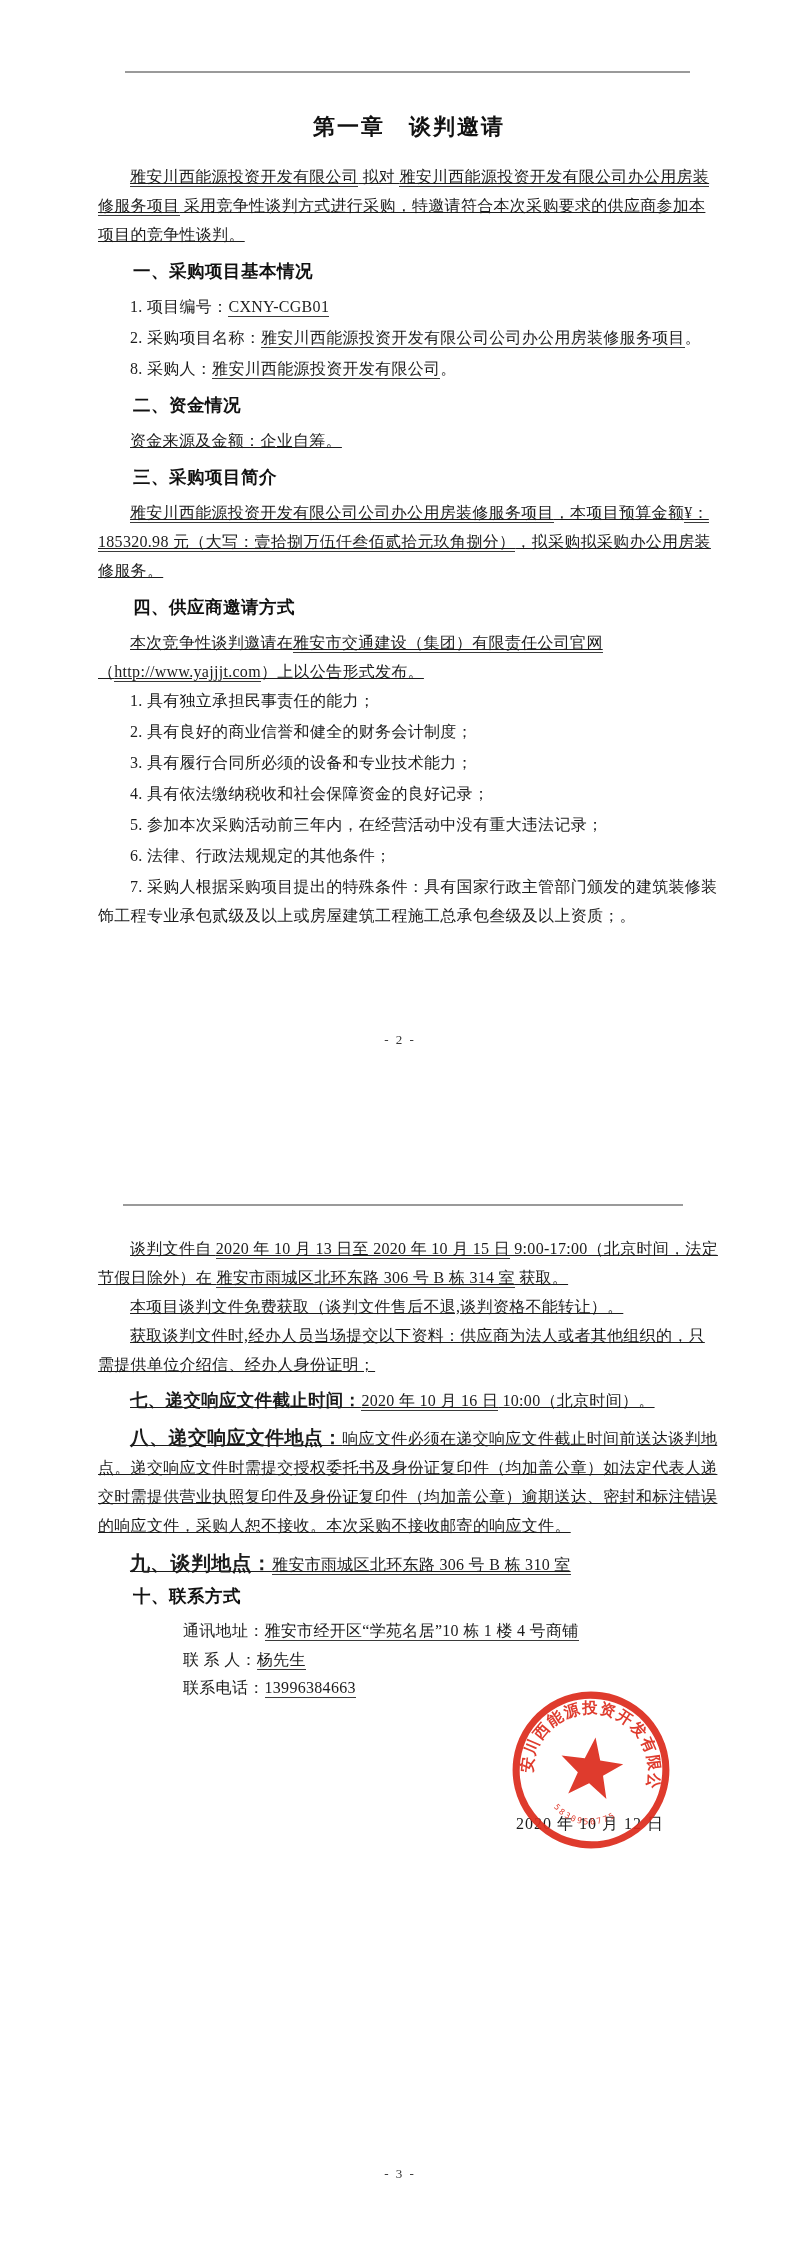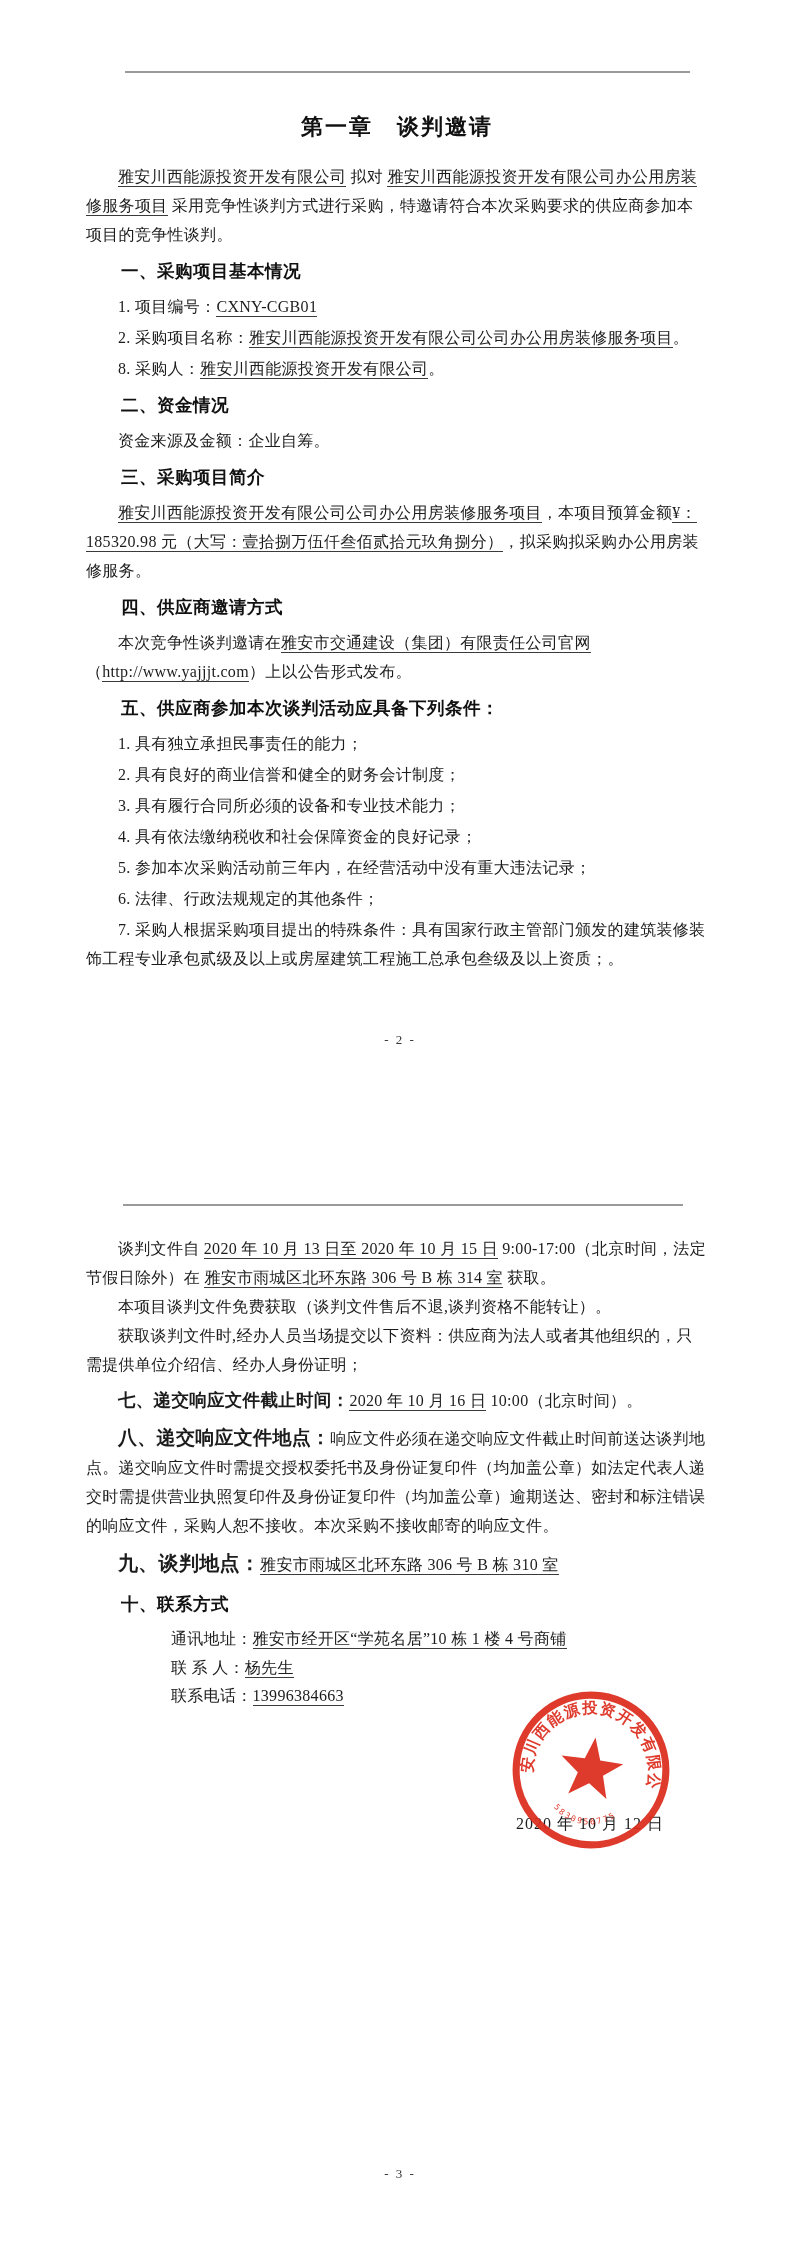--- a/index.html
+++ b/index.html
@@ -9,29 +9,29 @@
     margin:0 auto;
     background:#ffffff;
     font-family:"Liberation Serif","DejaVu Serif",serif;
     color:#1c1c1c;
     overflow:hidden;
   }
   .rule{position:absolute;height:2px;background:#9a9a9a;}
   #rule1{top:71px;left:125px;width:565px;}
   #rule2{top:1204px;left:123px;width:560px;}
 
-  .content{position:absolute;left:86px;width:622px;font-size:16px;line-height:29px;letter-spacing:.3px;}
+  .content{position:absolute;left:98px;width:622px;font-size:16px;line-height:29px;letter-spacing:.3px;}
   #page1-content{top:96px;}
   #page2-content{top:1234px;}
 
   .doc-title{
     text-align:center;font-size:22px;font-weight:bold;
     letter-spacing:2px;line-height:34px;margin:14px 0 18px 0;color:#111;
   }
-  .para{text-indent:2em;margin:0;}
+  .para{text-indent:2em;margin:0;text-decoration:underline;}
   .numbered{ text-indent:2em;margin:0 0 2px 0;}
   .heading{
     font-size:17.5px;font-weight:bold;letter-spacing:.5px;
     text-indent:2em;margin:7px 0 5px 0;color:#111;line-height:31px;
   }
   .u{border-bottom:1px solid #3a3a3a;padding-bottom:1px;}
   .contact-line{padding-left:85px;margin:0;line-height:28.5px;}
   .page-num{
     position:absolute;left:0;width:100%;text-align:center;
     font-size:13px;color:#333;letter-spacing:2px;
@@ -72,21 +72,20 @@
 
     <div class="heading">二、资金情况</div>
     <p class="para">资金来源及金额：企业自筹。</p>
 
     <div class="heading">三、采购项目简介</div>
     <p class="para"><span class="u">雅安川西能源投资开发有限公司公司办公用房装修服务项目</span><span>，本项目预算金额</span><span class="u">¥：185320.98 元（大写：壹拾捌万伍仟叁佰贰拾元玖角捌分）</span><span>，拟采购拟采购办公用房装修服务。</span></p>
 
     <div class="heading">四、供应商邀请方式</div>
     <p class="para"><span>本次竞争性谈判邀请在</span><span class="u">雅安市交通建设（集团）有限责任公司官网</span><span>（</span><span class="u">http://www.yajjjt.com</span><span>）上以公告形式发布。</span></p>
 
-    <div class="heading">五、供应商参加本次谈判活动应具备下列条件：</div>
     <p class="numbered">1. 具有独立承担民事责任的能力；</p>
     <p class="numbered">2. 具有良好的商业信誉和健全的财务会计制度；</p>
     <p class="numbered">3. 具有履行合同所必须的设备和专业技术能力；</p>
     <p class="numbered">4. 具有依法缴纳税收和社会保障资金的良好记录；</p>
     <p class="numbered">5. 参加本次采购活动前三年内，在经营活动中没有重大违法记录；</p>
     <p class="numbered">6. 法律、行政法规规定的其他条件；</p>
     <p class="numbered">7. 采购人根据采购项目提出的特殊条件：具有国家行政主管部门颁发的建筑装修装饰工程专业承包贰级及以上或房屋建筑工程施工总承包叁级及以上资质；。</p>
 
   </div>
 
@@ -101,21 +100,21 @@
     <p class="para">本项目谈判文件免费获取（谈判文件售后不退,谈判资格不能转让）。</p>
 
     <p class="para">获取谈判文件时,经办人员当场提交以下资料：供应商为法人或者其他组织的，只需提供单位介绍信、经办人身份证明；</p>
 
     <p class="para" style="margin-top:7px;"><b style="font-size:17.5px;">七、递交响应文件截止时间：</b><span class="u">2020 年 10 月 16 日</span><span> 10:00（北京时间）。</span></p>
 
     <p class="para" style="margin-top:8px;"><b style="font-size:19px;">八、递交响应文件地点：</b><span>响应文件必须在递交响应文件截止时间前送达谈判地点。递交响应文件时需提交授权委托书及身份证复印件（均加盖公章）如法定代表人递交时需提供营业执照复印件及身份证复印件（均加盖公章）逾期送达、密封和标注错误的响应文件，采购人恕不接收。本次采购不接收邮寄的响应文件。</span></p>
 
     <p class="para" style="margin-top:9px;"><b style="font-size:20px;">九、谈判地点：</b><span class="u">雅安市雨城区北环东路 306 号 B 栋 310 室</span></p>
 
-    <div class="heading" style="margin-top:10px;">十、联系方式</div>
+    <div class="heading" style="margin-top:2px;">十、联系方式</div>
 
     <p class="contact-line"><span>通讯地址：</span><span class="u">雅安市经开区“学苑名居”10 栋 1 楼 4 号商铺</span></p>
     <p class="contact-line"><span>联 系 人：</span><span class="u">杨先生</span></p>
     <p class="contact-line"><span>联系电话：</span><span class="u">13996384663</span></p>
   </div>
 
   <div id="seal-date">2020 年 10 月 12 日</div>
 
   <svg id="seal" viewBox="0 0 160 160" xmlns="http://www.w3.org/2000/svg">
     <circle cx="80" cy="80" r="73" fill="none" stroke="#dd2b1c" stroke-width="7"></circle>

